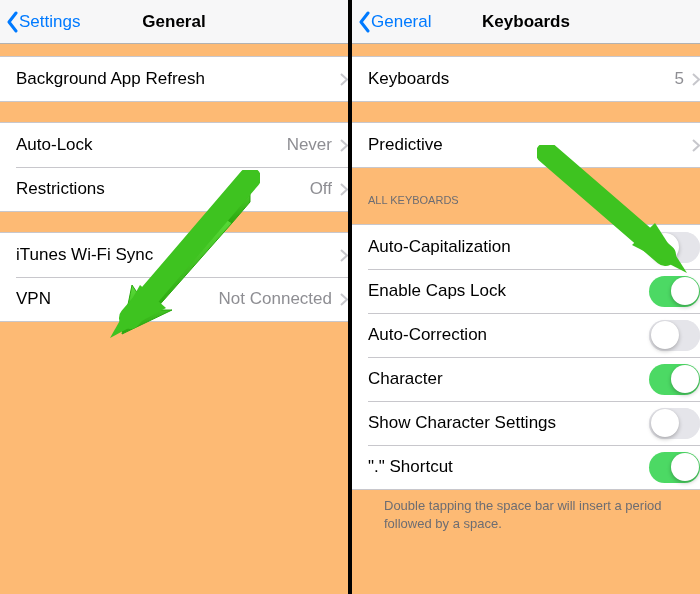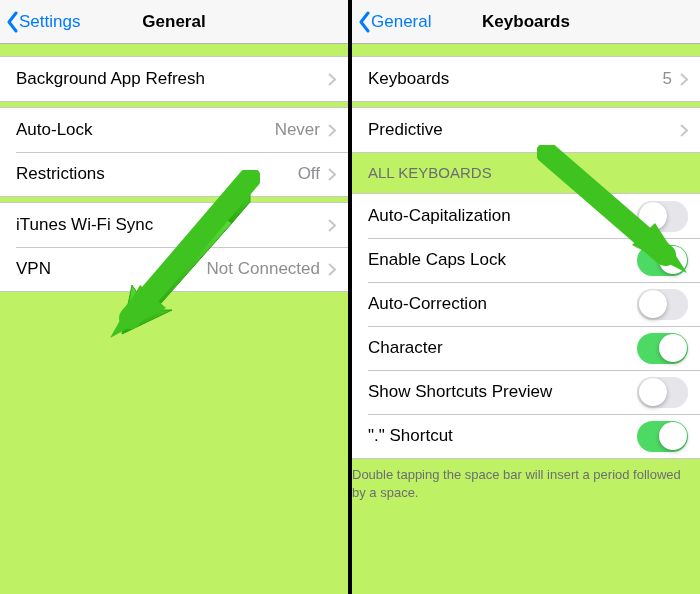--- a/index.html
+++ b/index.html
@@ -10,21 +10,21 @@
     height: 594px;
     overflow: hidden;
     position: relative;
   }
   .panes {
     display: flex;
     width: 700px;
     height: 594px;
   }
   .pane {
-    background: #bef264;
+    background: #fdba74;
     height: 594px;
     position: relative;
     overflow: hidden;
   }
   .pane.left { width: 348px; }
   .divider {
     width: 4px;
     background: #000;
     height: 594px;
   }
@@ -50,44 +50,44 @@
   .nav-title {
     position: absolute;
     left: 0; right: 0;
     text-align: center;
     font-size: 17px;
     font-weight: 600;
     color: #000;
     pointer-events: none;
   }
   
-  .group { margin-top: 5px; }
+  .group { margin-top: 20px; }
   .group.first { margin-top: 12px; }
   .group-header {
-    font-size: 15px;
+    font-size: 11px;
     color: #6d6d72;
-    padding: 6px 16px 12px 16px;
+    padding: 6px 16px 18px 16px;
     text-transform: uppercase;
   }
   .group-footer {
     font-size: 13px;
     color: #6d6d72;
-    padding: 7px 16px 8px 0;
+    padding: 7px 16px 8px 32px;
     line-height: 1.35;
   }
   .cells {
     background: #fff;
     border-top: 1px solid #c8c7cc;
     border-bottom: 1px solid #c8c7cc;
   }
   .cell {
     min-height: 44px;
     display: flex;
     align-items: center;
-    padding: 0 12px 0 16px;
+    padding: 0 0 0 16px;
     position: relative;
     font-size: 17px;
     color: #000;
   }
   .cell + .cell::before {
     content: "";
     position: absolute;
     top: 0;
     left: 16px;
     right: 0;
@@ -296,21 +296,21 @@
               <div class="knob"></div>
             </div>
           </div>
           <div class="cell">
             <span class="label">Character</span>
             <div class="switch on">
               <div class="knob"></div>
             </div>
           </div>
           <div class="cell">
-            <span class="label">Show Shortcuts Preview</span>
+            <span class="label">Show Character Settings</span>
             <div class="switch">
               <div class="knob"></div>
             </div>
           </div>
           <div class="cell">
             <span class="label">"." Shortcut</span>
             <div class="switch on">
               <div class="knob"></div>
             </div>
           </div>

